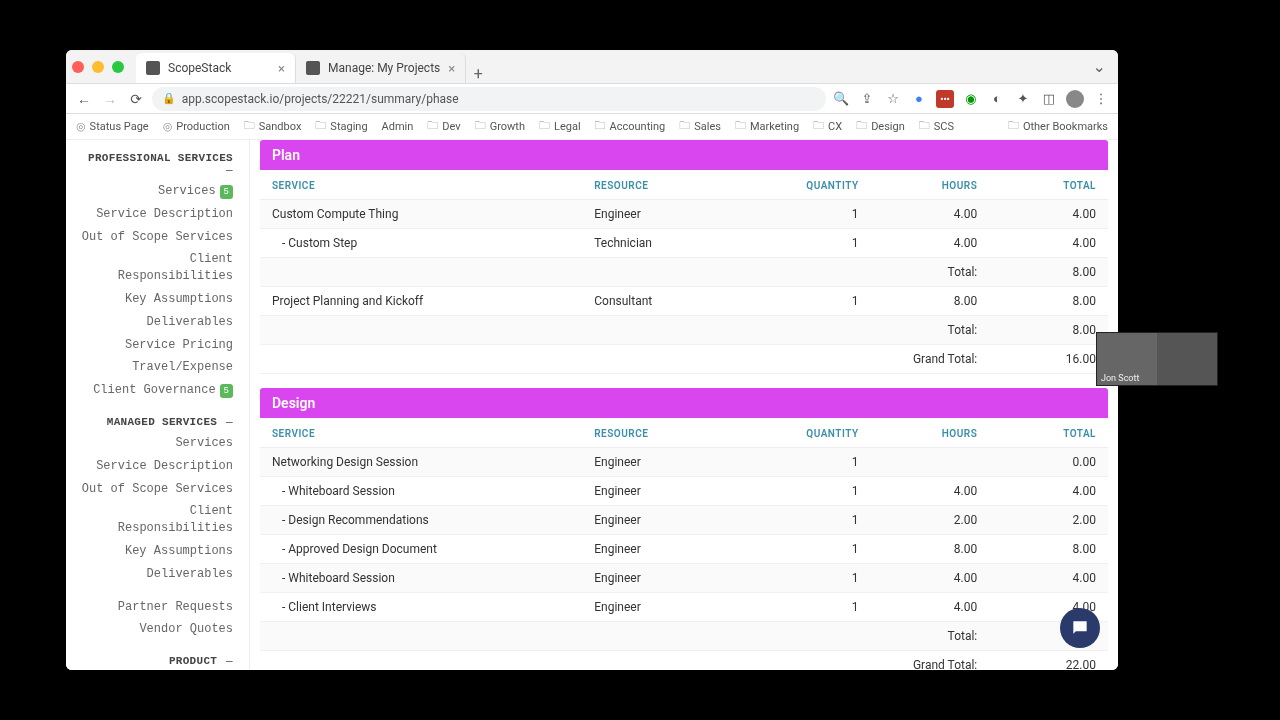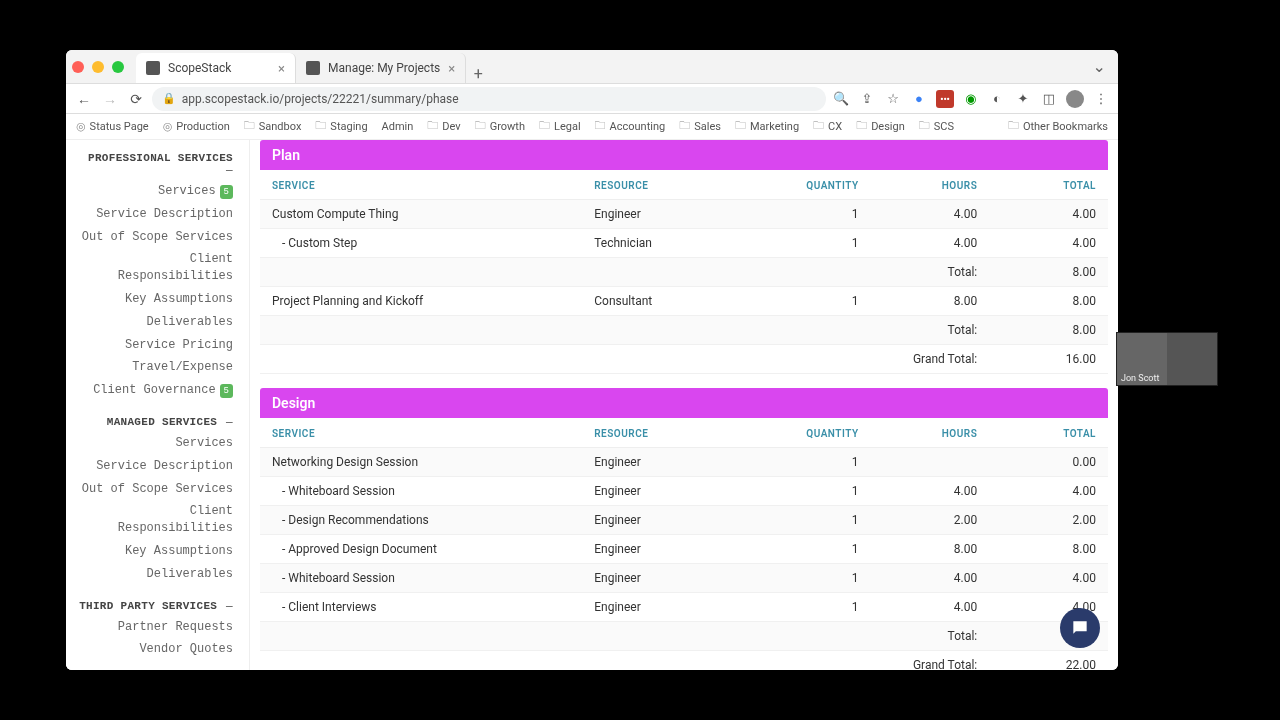--- a/index.html
+++ b/index.html
@@ -165,21 +165,21 @@
 }
 table.phase tr:nth-child(odd) td { background: #fafafa; }
 table.phase td.num { text-align: right; }
 table.phase tr.total-row td { color: #333; }
 table.phase tr.total-row td.lbl { text-align: right; }
 .indent { padding-left: 10px; }
 .video-thumb {
   position: absolute;
   right: 62px;
   top: 332px;
-  width: 102px;
+  width: 122px;
   height: 54px;
   background: #0f766e;
   border: 1px solid #222;
   display: flex;
 }
 .video-half { flex: 1; background: #555; }
 .video-half:first-child { background: #666; }
 .video-label {
   position: absolute;
   bottom: 2px;
@@ -332,21 +332,20 @@
         <div class="side-section">
           <div class="side-header">MANAGED SERVICES <span class="dash">—</span></div>
           <a class="side-link">Services</a>
           <a class="side-link">Service Description</a>
           <a class="side-link">Out of Scope Services</a>
           <a class="side-link">Client Responsibilities</a>
           <a class="side-link">Key Assumptions</a>
           <a class="side-link">Deliverables</a>
         </div>
         <div class="side-section">
-          <div class="side-header">THIRD PARTY SERVICES <span class="dash">—</span></div>
           <a class="side-link">Partner Requests</a>
           <a class="side-link">Vendor Quotes</a>
         </div>
         <div class="side-section">
           <div class="side-header">PRODUCT <span class="dash">—</span></div>
           <a class="side-link">Product</a>
         </div>
       </div>
 
     <div class="main" id="main-root">

